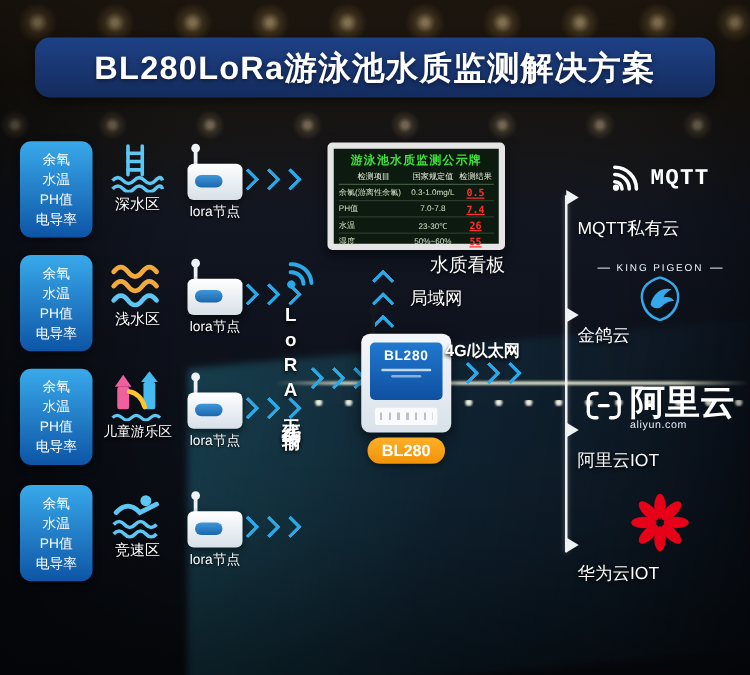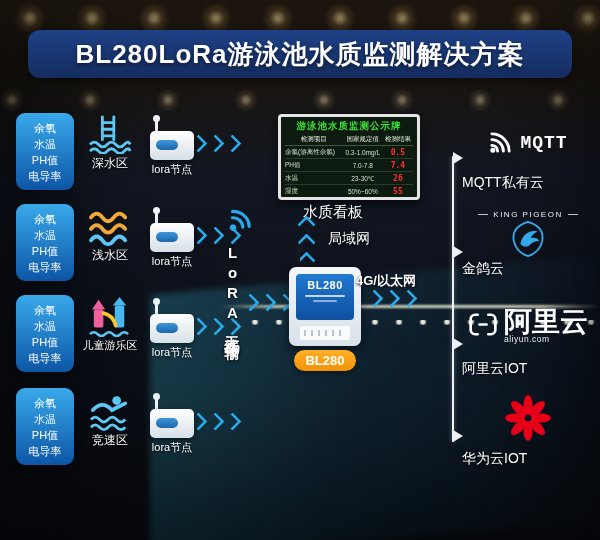--- a/index.html
+++ b/index.html
@@ -52,31 +52,31 @@
   .chevs{display:flex;gap:4px;}
   .chevs-v{display:flex;flex-direction:column;gap:5px;align-items:center;}
   .chev{width:10px;height:10px;border-top:3.4px solid #2aa9e8;border-right:3.4px solid #2aa9e8;border-radius:1px;}
   .chev.r{transform:rotate(45deg);}
   .chev.u{transform:rotate(-45deg);}
 
   .lora-col{left:222px;top:244px;writing-mode:vertical-rl;text-orientation:upright;color:#fff;
     font-size:15px;font-weight:bold;letter-spacing:3px;text-shadow:0 1px 3px #000;}
 
   
-  .board{left:262px;top:114px;width:142px;height:86px;background:#0d1a10;border:3px solid #e5e5e5;border-radius:4px;
-    box-sizing:border-box;padding:3px 4px 2px;box-shadow:0 4px 10px rgba(0,0,0,.6);margin-left:16px;}
+  .board{left:262px;top:114px;width:142px;height:86px;background:#0d1a10;border:5px solid #e5e5e5;border-radius:4px;
+    box-sizing:border-box;padding:3px 4px 2px;box-shadow:0 4px 10px rgba(0,0,0,.6);}
   .btitle{color:#3fe23a;font-size:9.5px;font-weight:bold;text-align:center;letter-spacing:1px;white-space:nowrap;}
   .btable{width:100%;border-collapse:collapse;font-size:6.5px;color:#cfe3c2;margin-top:1px;}
   .btable th{font-weight:normal;color:#e8f3da;border-bottom:1px solid rgba(140,180,130,.4);padding:1px 0;}
   .btable td{padding:1.5px 0;border-bottom:1px solid rgba(140,180,130,.22);white-space:nowrap;}
   .btable td:first-child{text-align:left;}
   .btable td:nth-child(2){text-align:center;}
   .btable tr:last-child td{border-bottom:none;}
-  .res{color:#ff2f2f;font-family:"DejaVu Sans Mono",monospace;font-weight:bold;font-size:8px;text-align:center;}
-  .caption{left:262px;top:203px;width:142px;text-align:center;color:#fff;font-size:15px;text-shadow:0 1px 3px #000;}
+  .res{color:#ff2f2f;font-family:"DejaVu Sans Mono",monospace;font-weight:bold;font-size:8px;text-align:center;text-decoration:underline;}
+  .caption{left:262px;top:203px;width:142px;text-align:right;color:#fff;font-size:15px;text-shadow:0 1px 3px #000;}
 
   .lan-label{left:328px;top:230px;color:#fff;font-size:14px;text-shadow:0 1px 3px #000;}
   .wan-label{left:356px;top:272px;color:#fff;font-size:13px;font-weight:bold;text-shadow:0 1px 3px #000;}
 
   
   .dev{left:288px;top:250px;width:74px;height:96px;}
   .dev-ant{position:absolute;left:9px;top:0;width:3px;height:20px;background:#15191d;border-radius:2px;}
   .dev-ant::after{content:"";position:absolute;left:-2.5px;top:-6px;width:8px;height:8px;border-radius:50%;background:#15191d;}
   .dev-body{position:absolute;left:1px;top:17px;width:72px;height:79px;background:linear-gradient(180deg,#f4f7fa,#d9e2ea);
     border-radius:7px;box-shadow:0 4px 10px rgba(0,0,0,.55);}

